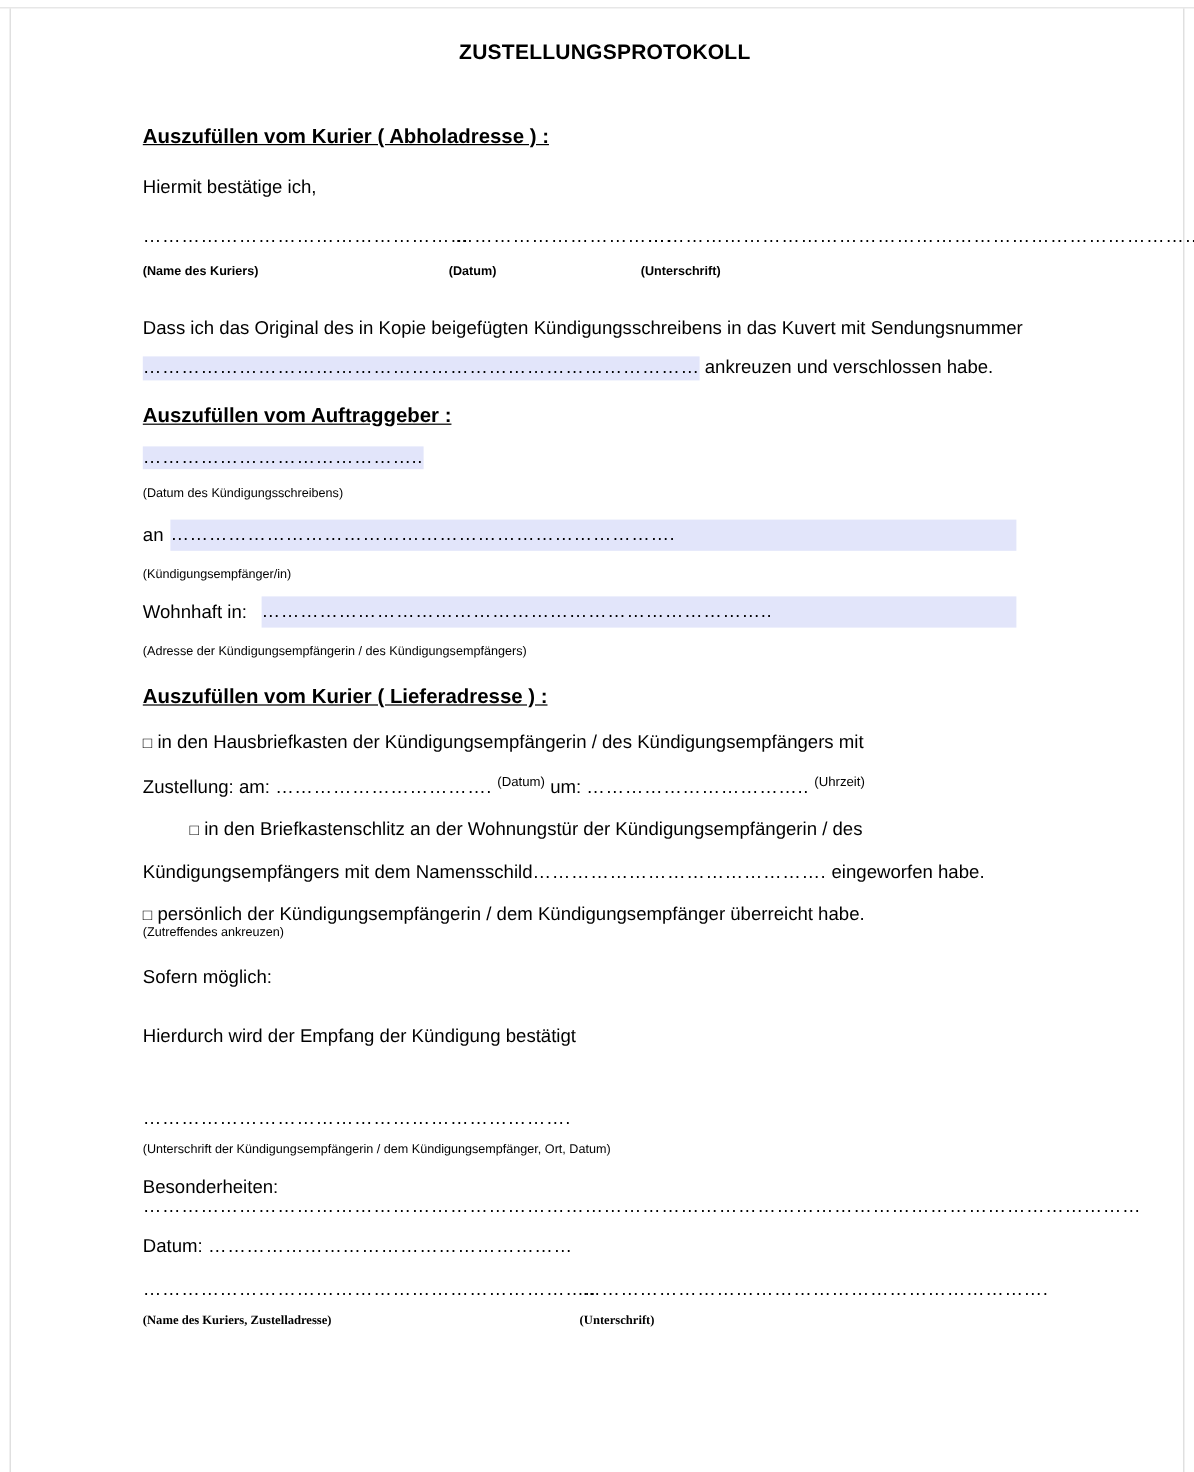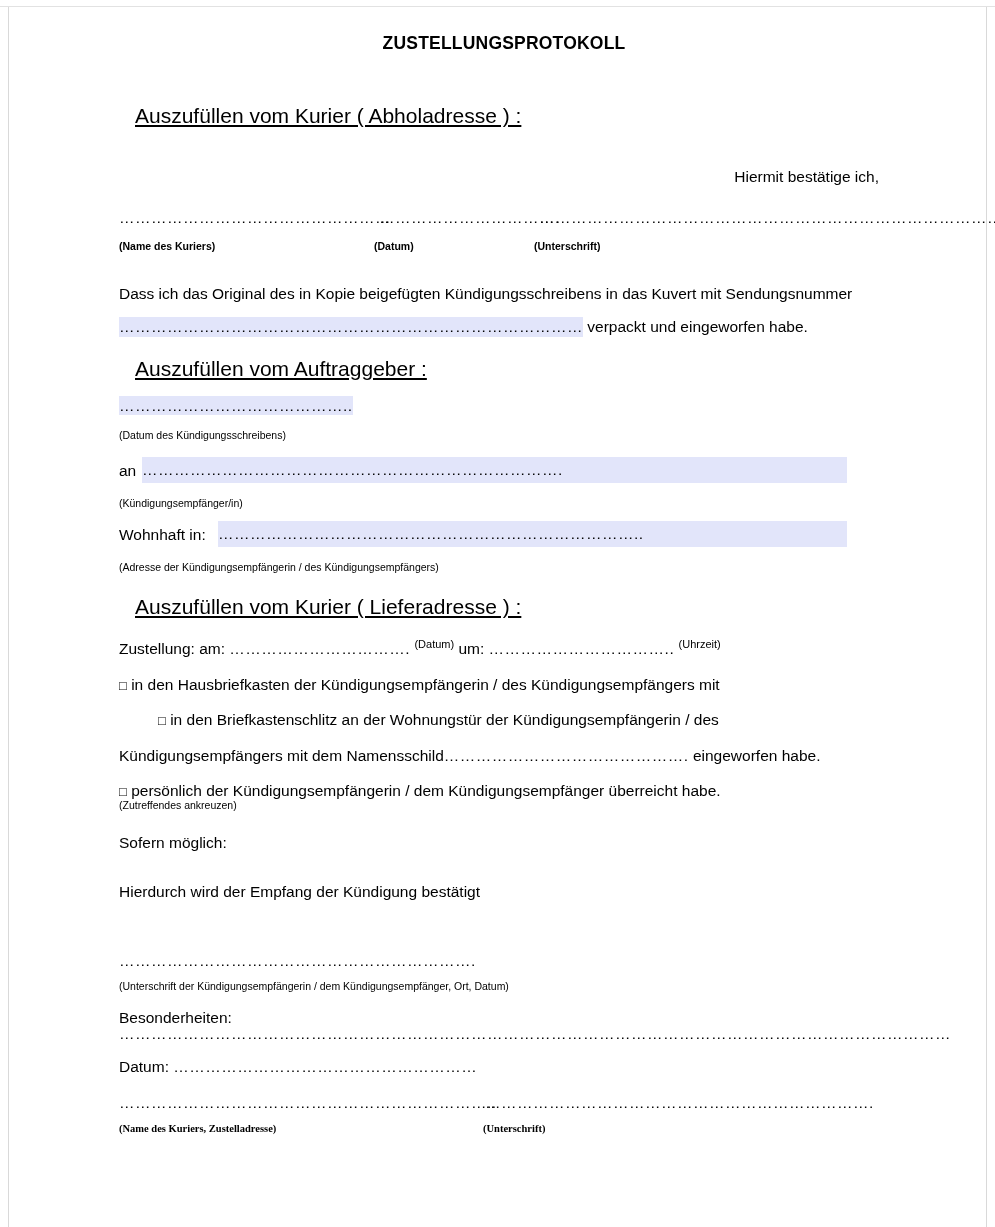--- a/index.html
+++ b/index.html
@@ -50,25 +50,24 @@
   }
   .doc-title {
     text-align: center;
     font-size: 17.5px;
     font-weight: bold;
     letter-spacing: 0.2px;
     margin-top: 33px;
     margin-left: 10px;
   }
   .section-heading {
-    font-size: 21px;
-    font-weight: normal;
+    font-size: 17px;
+    font-weight: bold;
     text-decoration: underline;
     margin-top: 0;
-    margin-left: 16px;
   }
   .line {
     font-size: 15.5px;
     line-height: 1.0;
   }
   .small-label {
     font-size: 10.5px;
     font-weight: bold;
   }
   .small-label-reg {
@@ -103,38 +102,38 @@
   <div class="page-edge-left"></div>
   <div class="page-edge-right"></div>
   <div class="page-edge-top"></div>
 
   <div class="content">
 
     <div class="doc-title">ZUSTELLUNGSPROTOKOLL</div>
 
     <div class="section-heading" style="margin-top:50px;">Auszufüllen vom Kurier ( Abholadresse ) :</div>
 
-    <div class="line" style="margin-top:41px;text-align:right;">Hiermit bestätige ich,</div>
+    <div class="line" style="margin-top:25px;">Hiermit bestätige ich,</div>
 
     <div class="row" style="height:30px; margin-top:25px;">
       <span class="abs line dots" style="left:0; top:0;">……………………………………………</span>
       <span class="abs line dots" style="left:260px; top:0;">…………………………….</span>
       <span class="abs line dots" style="left:420px; top:0;">………………………………………………………………………………..</span>
     </div>
 
     <div class="row" style="height:18px; margin-top:0px;">
       <span class="abs small-label" style="left:0; top:0;">(Name des Kuriers)</span>
       <span class="abs small-label" style="left:255px; top:0;">(Datum)</span>
       <span class="abs small-label" style="left:415px; top:0;">(Unterschrift)</span>
     </div>
 
     <div class="line" style="margin-top:28px;">Dass ich das Original des in Kopie beigefügten Kündigungsschreibens in das Kuvert mit Sendungsnummer</div>
 
     <div class="line" style="margin-top:16px;">
-      <span class="hl dots" style="padding:2px 0;">……………………………………………………………………………</span><span> verpackt und eingeworfen habe.</span>
+      <span class="hl dots" style="padding:2px 0;">……………………………………………………………………………</span><span> ankreuzen und verschlossen habe.</span>
     </div>
 
     <div class="section-heading" style="margin-top:20px;">Auszufüllen vom Auftraggeber :</div>
 
     <div class="line" style="margin-top:15px;">
       <span class="hl dots" style="padding:2px 0;">……………………………………..</span>
     </div>
 
     <div class="small-label-reg" style="margin-top:14px;">(Datum des Kündigungsschreibens)</div>
 
@@ -146,35 +145,35 @@
     <div class="small-label-reg" style="margin-top:8px;">(Kündigungsempfänger/in)</div>
 
     <div class="line" style="margin-top:12px; position:relative; height:32px;">
       <span class="abs" style="left:0; top:6px;">Wohnhaft in:</span>
       <span class="abs hl dots" style="left:99px; top:0; width:629px; padding:5px 0;">……………………………………………………………………..</span>
     </div>
 
     <div class="small-label-reg" style="margin-top:8px;">(Adresse der Kündigungsempfängerin / des Kündigungsempfängers)</div>
 
     <div class="section-heading" style="margin-top:22px;">Auszufüllen vom Kurier ( Lieferadresse ) :</div>
+
+    <div class="line" style="margin-top:20px;">
+      <span class="cb">□</span>
+      <span>in den Hausbriefkasten der Kündigungsempfängerin / des Kündigungsempfängers mit</span>
+    </div>
 
     <div class="line" style="margin-top:20px;">
       <span>Zustellung: am:</span>
       <span class="dots">…………………………….</span>
       <span class="sup">(Datum)</span>
       <span>um:</span>
       <span class="dots">……………………………..</span>
       <span class="sup">(Uhrzeit)</span>
     </div>
 
-    <div class="line" style="margin-top:20px;">
-      <span class="cb">□</span>
-      <span>in den Hausbriefkasten der Kündigungsempfängerin / des Kündigungsempfängers mit</span>
-    </div>
-
     <div class="line" style="margin-top:20px;margin-left:39px;">
       <span class="cb">□</span>
       <span>in den Briefkastenschlitz an der Wohnungstür der Kündigungsempfängerin / des</span>
     </div>
     <div class="line" style="margin-top:20px;">
       <span>Kündigungsempfängers mit dem Namensschild</span><span class="dots">……………………………………….</span>
       <span>eingeworfen habe.</span>
     </div>
 
     <div class="line" style="margin-top:20px;">

